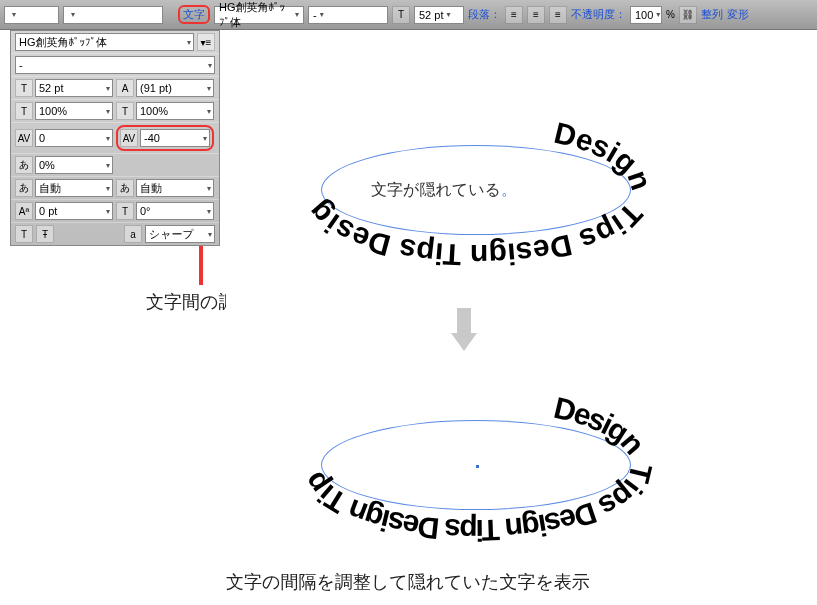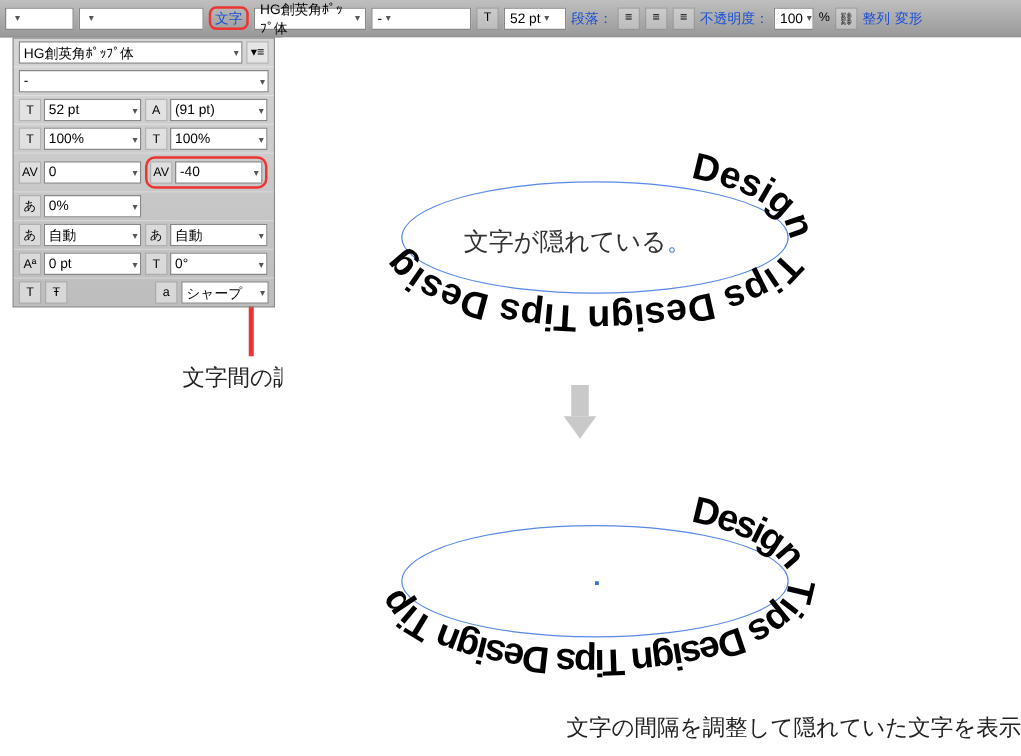--- a/index.html
+++ b/index.html
@@ -5,21 +5,21 @@
   * { box-sizing: border-box; margin: 0; padding: 0; font-family: "MS PGothic", sans-serif; }
   body { width: 817px; height: 605px; background: #fff; position: relative; overflow: hidden; }
 
   
   .toolbar { height: 30px; background: linear-gradient(#bfbfbf,#999); border-bottom: 1px solid #777; display: flex; align-items: center; padding: 0 4px; font-size: 11px; gap: 4px; }
   .toolbar .dd { background: #fff; border: 1px solid #888; height: 18px; display: flex; align-items: center; padding: 0 4px; font-size: 11px; position: relative; }
   .toolbar .dd::after { content: "▾"; font-size: 8px; color: #555; margin-left: 3px; }
   .toolbar .lbl { color: #333; }
   .toolbar .lbl.link { color: #1a4fd6; }
   .toolbar .icon { width: 18px; height: 18px; display: flex; align-items: center; justify-content: center; border: 1px solid rgba(0,0,0,0.2); background: rgba(255,255,255,0.3); font-size: 10px; }
-  .highlight-box { border: 2px solid #e33; border-radius: 6px; padding: 0 3px; }
+  .highlight-box { border: 2px solid #e33; border-radius: 6px; padding: 0 3px; margin-left: 11px; }
   .highlight-box .lbl { color: #1a4fd6; }
 
   
   .panel { position: absolute; left: 10px; top: 30px; width: 210px; background: linear-gradient(#d6d6d6,#bdbdbd); border: 1px solid #888; font-size: 11px; z-index: 10; }
   .panel-row { display: flex; align-items: center; padding: 2px 4px; gap: 3px; }
   .panel-row + .panel-row { border-top: 1px solid rgba(255,255,255,0.3); }
   .panel .fld { background: #fff; border: 1px solid #888; height: 18px; display: flex; align-items: center; padding: 0 3px; flex: 1; position: relative; font-size: 11px; }
   .panel .fld::after { content: "▾"; font-size: 8px; color: #555; position: absolute; right: 2px; }
   .panel .pic { width: 18px; height: 18px; display: flex; align-items: center; justify-content: center; font-size: 10px; border: 1px solid rgba(0,0,0,0.2); background: rgba(255,255,255,0.4); }
   .panel .half { display: flex; align-items: center; gap: 2px; width: 49%; }
@@ -29,21 +29,21 @@
   .arrow-down { position: absolute; left: 199px; top: 155px; width: 4px; height: 130px; background: #e33; z-index: 9; }
   .arrow-down::before { content: ""; position: absolute; top: -8px; left: -6px; border-left: 8px solid transparent; border-right: 8px solid transparent; border-bottom: 12px solid #e33; }
 
   
   .anno { position: absolute; font-size: 18px; color: #222; }
   .canvas-area { position: absolute; left: 226px; top: 30px; right: 0; bottom: 0; background: #fff; }
 
   .ellipse-wrap { position: absolute; }
   .ellipse-path { position: absolute; border: 1px solid #5a8ae6; border-radius: 50%; }
   .ell-center-dot { position: absolute; width: 3px; height: 3px; background: #3a6fd6; }
-  .inline-anno { position: absolute; font-size: 20px; color: #333; }
+  .inline-anno { position: absolute; font-size: 16px; color: #333; }
 
   .big-arrow { position: absolute; left: 450px; top: 305px; width: 26px; height: 45px; }
   .big-arrow .shaft { width: 14px; height: 25px; background: #c9c9c9; margin: 0 auto; }
   .big-arrow .head { width: 0; height: 0; border-left: 13px solid transparent; border-right: 13px solid transparent; border-top: 18px solid #c9c9c9; }
 </style>
 </head>
 <body>
 
 <div class="toolbar">
   <div class="dd" style="width:55px"></div>
@@ -205,14 +205,14 @@
     <svg width="400" height="210" style="position:absolute;left:0;top:0;">
       <defs>
           <path id="ell2" d="M 45 115 A 155 55 0 1 1 355 115 A 155 55 0 1 1 45 115"></path>
         </defs>
       <text font-family="Comic Sans MS,cursive" font-size="30" font-weight="bold" fill="#000" letter-spacing="-2">
         <textPath href="#ell2" startOffset="36%">Design Tips Design Tips Design Tips Design</textPath>
       </text>
     </svg>
   </div>
 
-  <div class="anno" style="left:0px; top:540px; width:100%; text-align:right;">文字の間隔を調整して隠れていた文字を表示</div>
+  <div class="anno" style="left:0px; top:540px; width:100%; text-align:left;">文字の間隔を調整して隠れていた文字を表示</div>
 </div>
 
 </body></html>

